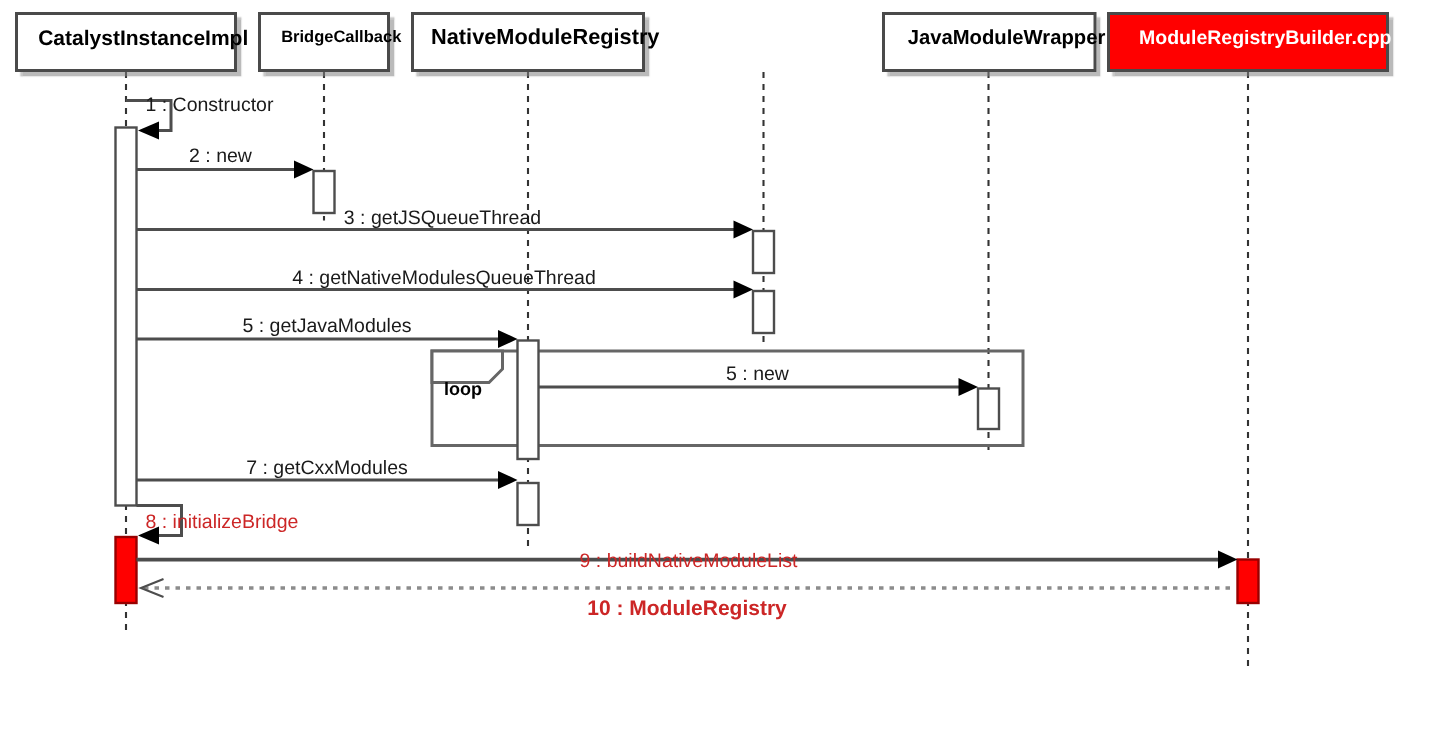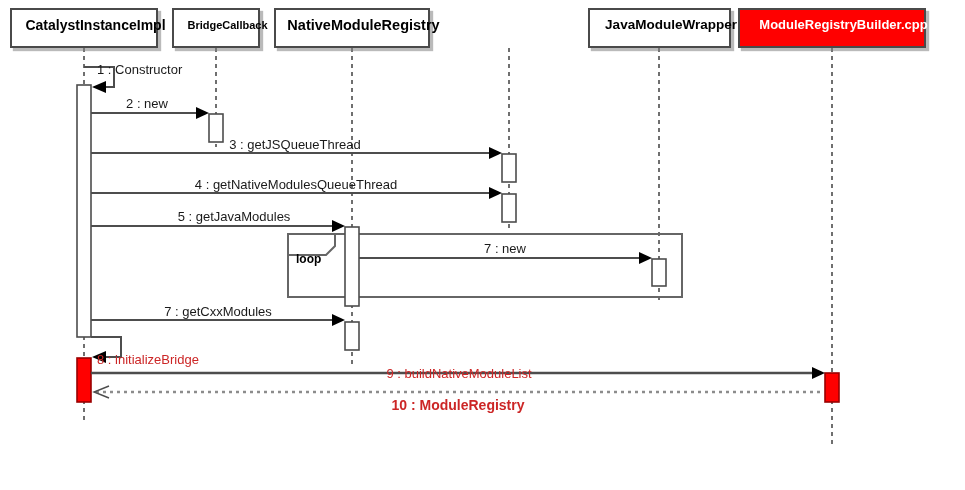--- a/index.html
+++ b/index.html
@@ -86,20 +86,20 @@
   <div class="pbox p3">NativeModuleRegistry</div>
   <div class="pbox p5">JavaModuleWrapper</div>
   <div class="pbox p6">ModuleRegistryBuilder.cpp</div>
 
   <div class="looplabel">loop</div>
 
   <div class="msg" style="left:97px;top:62px;">1 : Constructor</div>
   <div class="msg center" style="left:147px;top:96px;">2 : new</div>
   <div class="msg center" style="left:295px;top:137px;">3 : getJSQueueThread</div>
   <div class="msg center" style="left:296px;top:177px;">4 : getNativeModulesQueueThread</div>
-  <div class="msg center" style="left:234px;top:209px;">5 : getJavaModules</div>
-  <div class="msg center" style="left:505px;top:241px;">7 : new</div>
+  <div class="msg center" style="left:218px;top:209px;">5 : getJavaModules</div>
+  <div class="msg center" style="left:505px;top:241px;">5 : new</div>
   <div class="msg center" style="left:218px;top:304px;">7 : getCxxModules</div>
-  <div class="msg red" style="left:97px;top:340px;margin-top:12px;">8 : initializeBridge</div>
+  <div class="msg red" style="left:97px;top:340px;">8 : initializeBridge</div>
   <div class="msg red center" style="left:459px;top:356px;margin-top:10px;">9 : buildNativeModuleList</div>
   <div class="msg red center" style="left:458px;top:397px;font-size:14px;font-weight:bold;">10 : ModuleRegistry</div>
 
 </div>
 
 </body></html>

